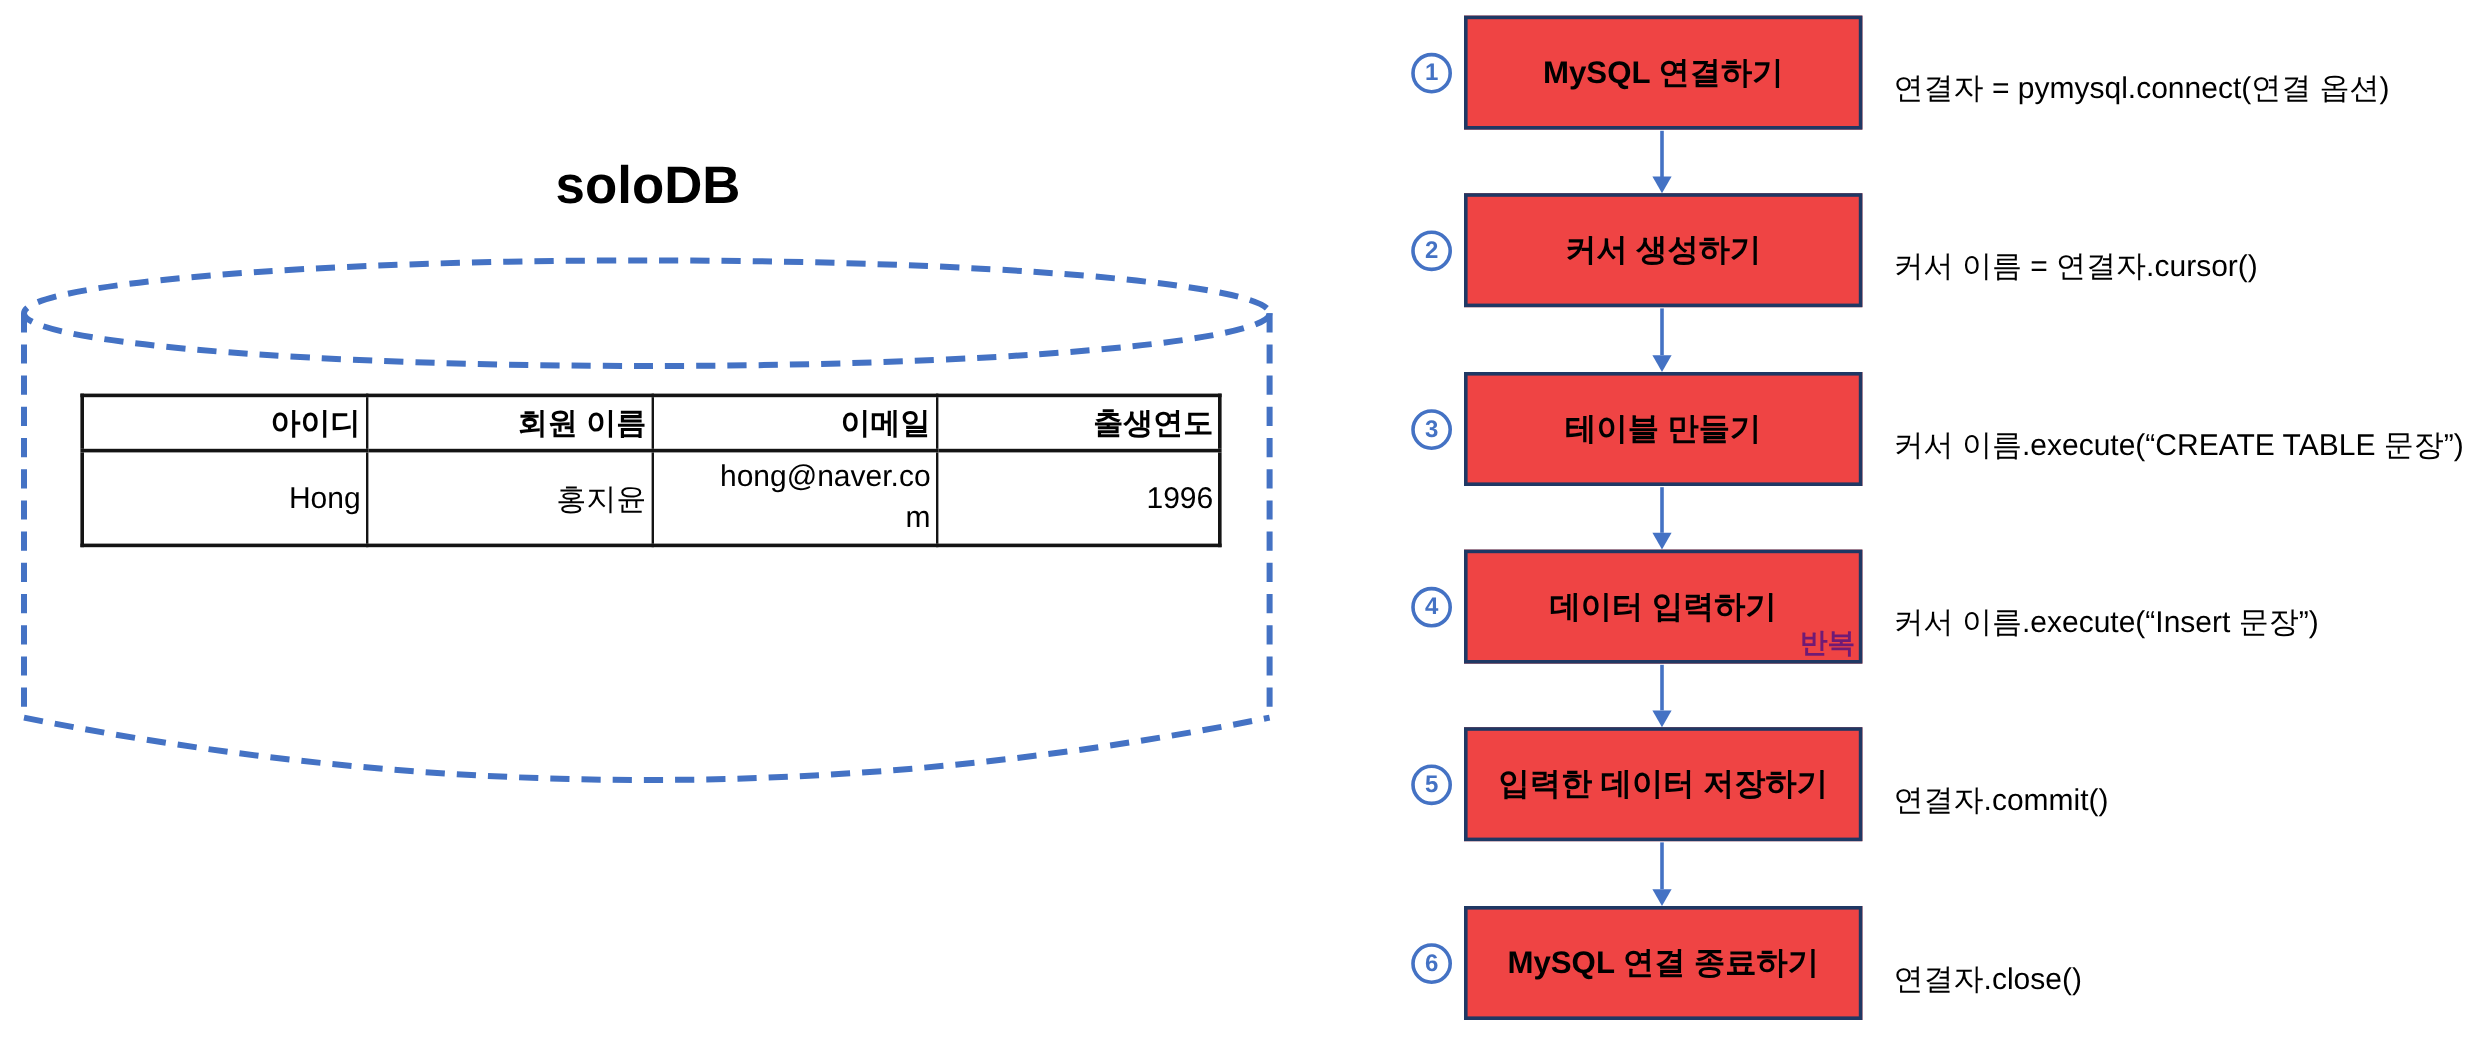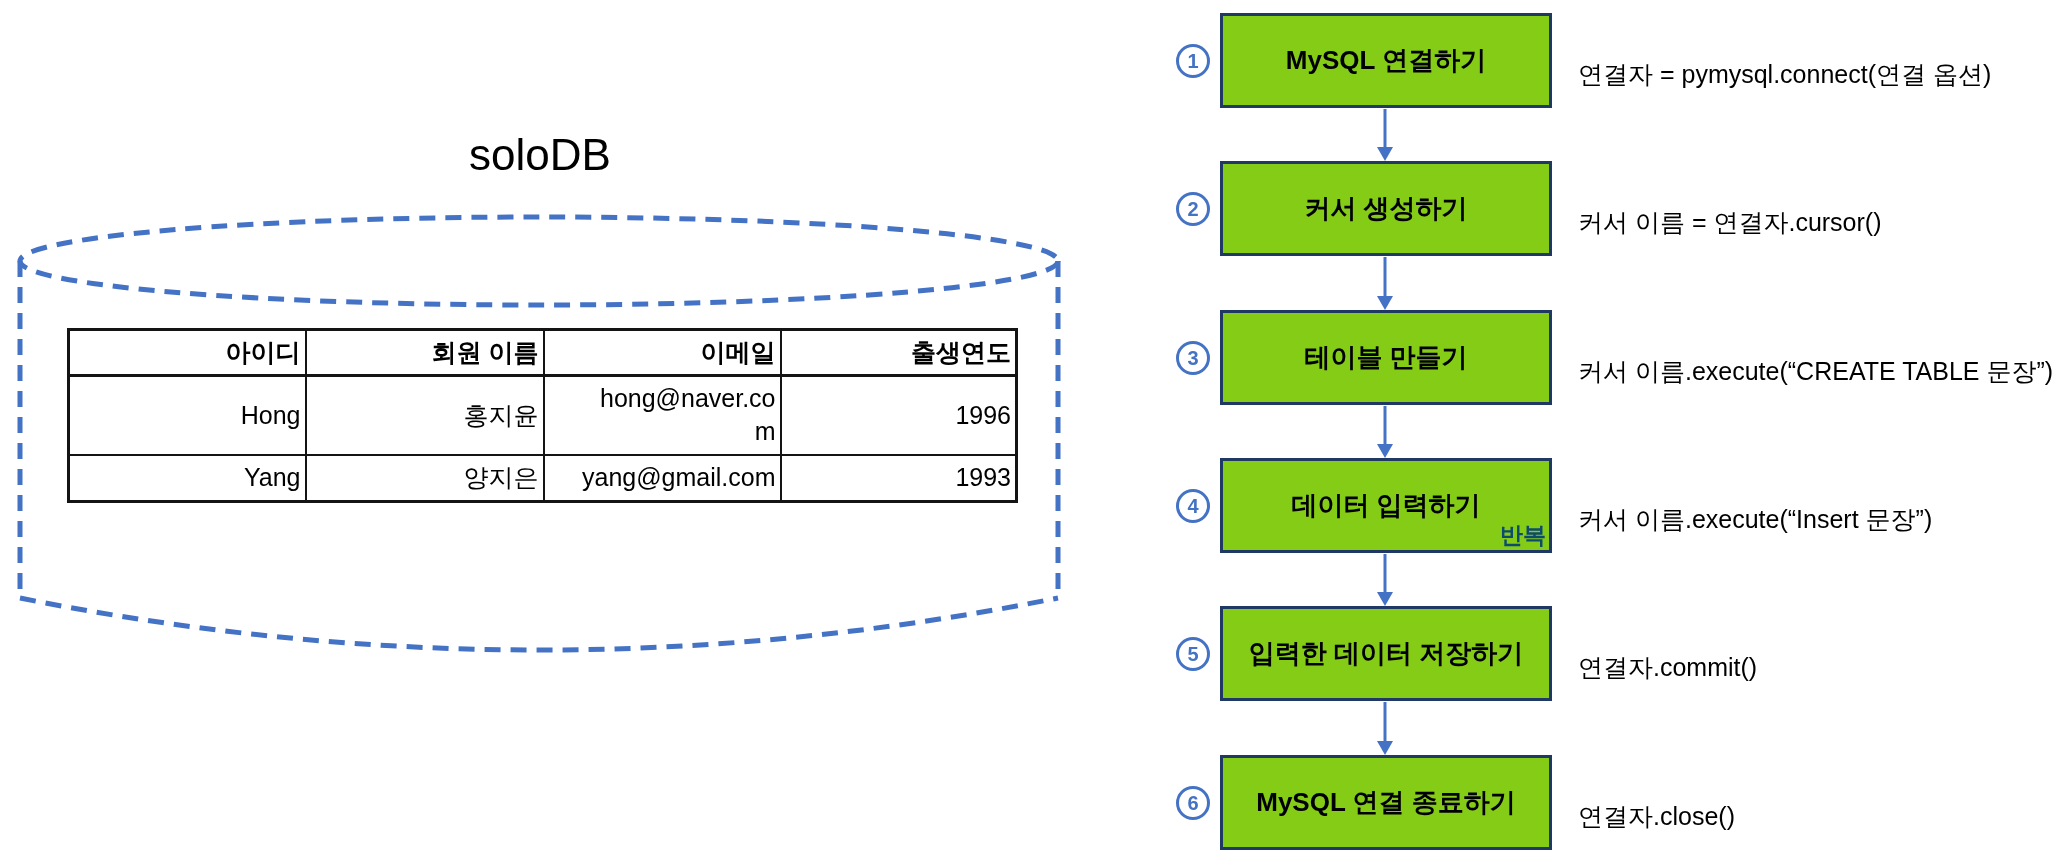--- a/index.html
+++ b/index.html
@@ -2,46 +2,46 @@
 <html><head>
 <meta charset="utf-8">
 <style>
   html,body{margin:0;padding:0;background:#fff;}
   body{width:2060px;height:866px;position:relative;overflow:hidden;
        font-family:"Liberation Sans","DejaVu Sans",sans-serif;color:#000;}
   #decor{position:absolute;left:0;top:0;width:2060px;height:866px;}
 
   
   .db-title{position:absolute;left:390px;top:130px;width:300px;text-align:center;
-            font-size:44px;font-weight:normal;letter-spacing:0px;}
+            font-size:44px;font-weight:bold;letter-spacing:0px;}
   .member-table{position:absolute;left:67px;top:328px;width:948px;
                 border-collapse:collapse;table-layout:fixed;}
   .member-table th,.member-table td{border:2px solid #141414;text-align:right;
                 vertical-align:middle;padding:0 4px;font-size:25px;overflow:hidden;}
   .member-table th{font-weight:bold;border-bottom-width:3px;}
   .member-table tr.hdr{height:46px;}
   .member-table tr.r0{height:79px;margin-left:33px;}
   .member-table tr.r1{height:46px;}
   .member-table tr.r2{height:46px;}
   .member-table tr.r3{height:47px;}
   .member-table{border:3px solid #141414;}
   td.email-wrap{white-space:pre-line;line-height:1.35;}
 
   
   .step-circle{position:absolute;left:1176px;width:28px;height:28px;
                border:3px solid #4472C4;border-radius:50%;color:#4472C4;
                font-size:20px;font-weight:bold;display:flex;align-items:center;
                justify-content:center;background:#fff;}
   .step-box{position:absolute;left:1220px;width:332px;height:95px;box-sizing:border-box;
-            border:3px solid #1F3864;background:#84cc16;display:flex;align-items:center;
+            border:3px solid #1F3864;background:#ef4444;display:flex;align-items:center;
             justify-content:center;font-size:26px;font-weight:bold;}
   .step-code{position:absolute;left:1578px;height:34px;line-height:34px;
              font-size:25px;white-space:nowrap;margin-top:13px;}
   .repeat-badge{position:absolute;right:514px;top:520px;font-size:23px;
-                font-weight:bold;color:#0c4a6e;}
+                font-weight:bold;color:#701a75;}
 </style>
 </head>
 <body>
 
 <svg id="decor" viewBox="0 0 2060 866" xmlns="http://www.w3.org/2000/svg">
   <g fill="none" stroke="#4472C4" stroke-width="5" stroke-dasharray="16 10">
     <ellipse cx="539" cy="261" rx="519" ry="44"></ellipse>
     <line x1="20" y1="261" x2="20" y2="598"></line>
     <line x1="1058" y1="261" x2="1058" y2="598"></line>
     <path d="M 20 598 Q 539 702 1058 598"></path>
@@ -88,26 +88,20 @@
     </tr>
   </thead>
   <tbody>
     <tr class="r0">
       <td>Hong</td>
       <td>홍지윤</td>
       <td class="email-wrap">hong@naver.co
 m</td>
       <td>1996</td>
     </tr>
-    <tr class="r3">
-      <td>Yang</td>
-      <td>양지은</td>
-      <td>yang@gmail.com</td>
-      <td>1993</td>
-    </tr>
   </tbody>
 </table>
 
 <div class="step-circle" style="top:44px">1</div>
 <div class="step-box" style="top:13px">
     <span>MySQL 연결하기</span>
   </div>
 <div class="step-code" style="top:44px">연결자 = pymysql.connect(연결 옵션)</div>
 
 <div class="step-circle" style="top:192px">2</div>

